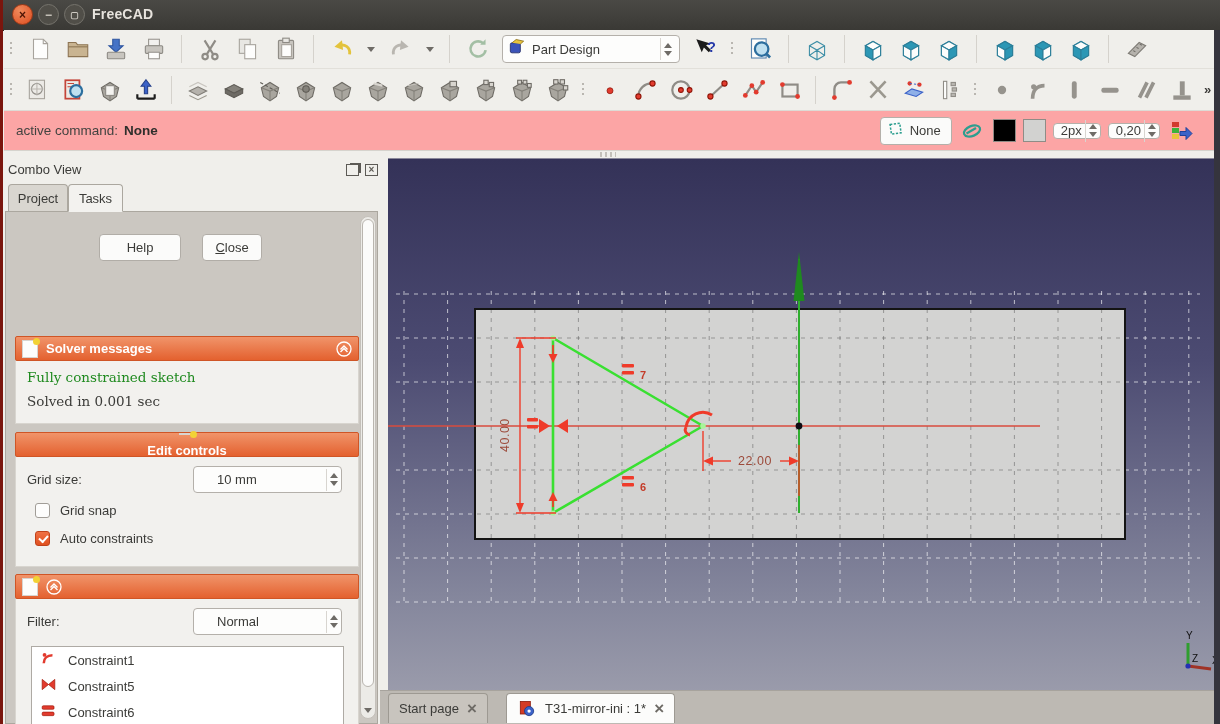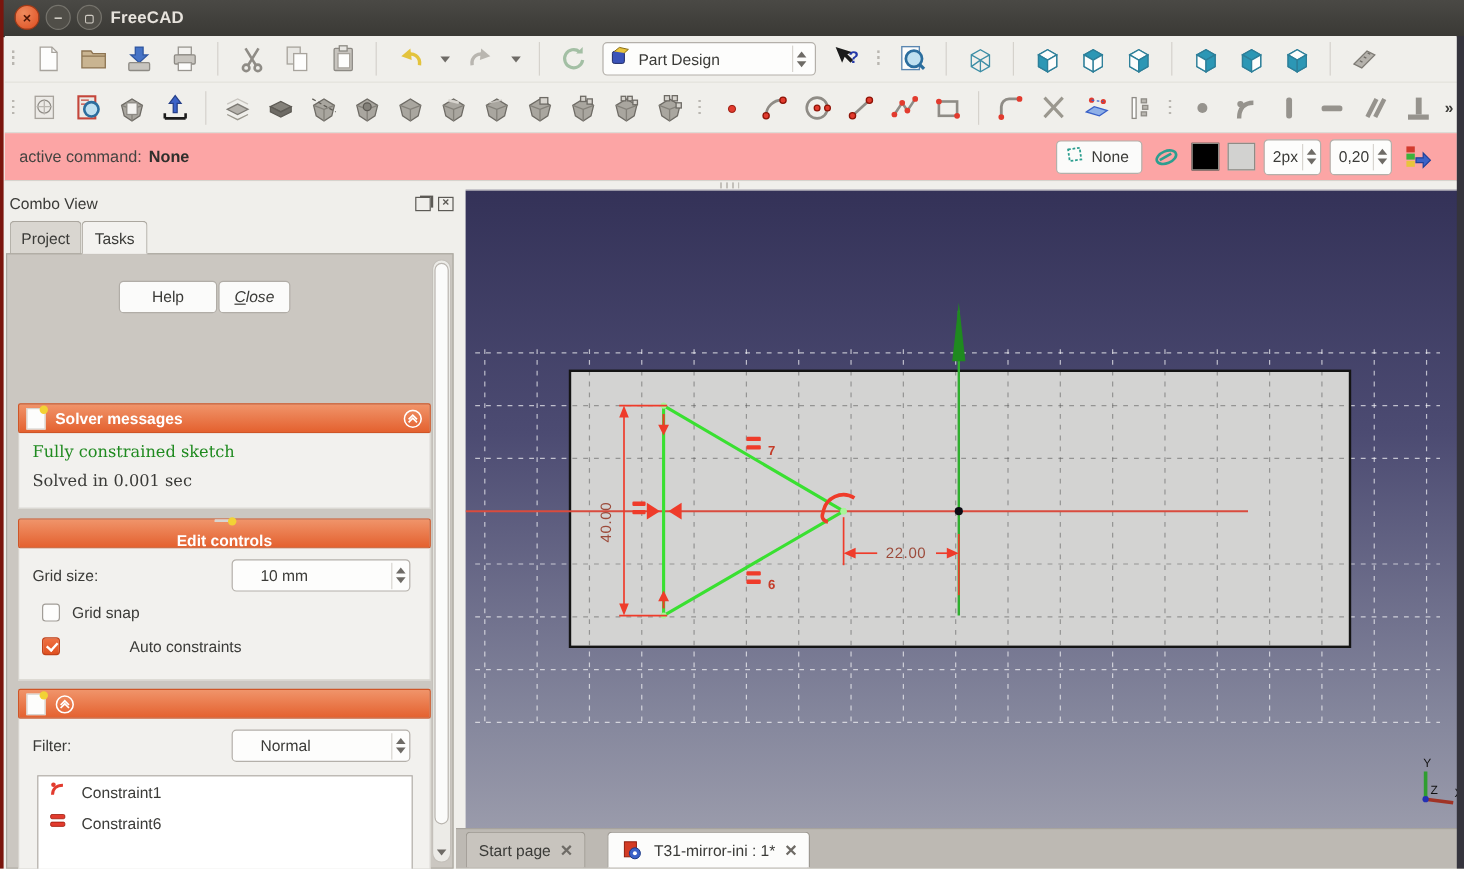--- a/index.html
+++ b/index.html
@@ -40,37 +40,37 @@
   
   #cmdbar{left:4px;top:111px;width:1210px;height:40px;background:#fca5a5;border-bottom:1px solid #d6d3cd;
     display:flex;align-items:center;box-sizing:border-box;padding:0 12px;}
   #cmd-label{font-size:13.5px;color:#434340;}
   #cmd-value{font-size:13.5px;color:#2f2f2c;font-weight:bold;margin-left:6px;}
   #cmd-right{margin-left:auto;display:flex;align-items:center;gap:7px;margin-right:8px;}
   #none-button{height:26px;background:#fbfbfa;border:1px solid #b4b0aa;border-radius:4px;
     display:flex;align-items:center;gap:5px;padding:0 10px 0 6px;font-size:13px;color:#3b3b38;}
   .swatch{width:23px;height:23px;border:1px solid #8f8c86;box-sizing:border-box;}
   #swatch-black{background:#000;} #swatch-gray{background:#d2d2d0;}
-  .spinbox{height:30px;background:#fdfdfc;border:1px solid #b4b0aa;border-radius:4px;
+  .spinbox{height:16px;background:#fdfdfc;border:1px solid #b4b0aa;border-radius:4px;
     display:flex;align-items:center;box-sizing:border-box;}
   .spinbox .val{font-size:13px;color:#3b3b38;padding:0 3px 0 7px;}
   
   #panel{left:3px;top:151px;width:377px;height:573px;background:#f0efeb;}
   #panel-title{left:5px;top:11px;font-size:13px;color:#3b3b38;}
   .panelico{top:13px;width:13px;height:12px;box-sizing:border-box;}
   #panel-float{left:343px;border:1px solid #5c5a55;box-shadow:3px -2px 0 -1px #5c5a55;}
   #panel-close{left:362px;border:1px solid #5c5a55;color:#5c5a55;font-size:10px;line-height:9px;text-align:center;font-weight:bold;}
   .tab{top:33px;height:28px;border:1px solid #aba79f;border-bottom:none;border-radius:4px 4px 0 0;
     font-size:13px;color:#3b3b38;display:flex;align-items:center;justify-content:center;box-sizing:border-box;}
   #tab-project{left:5px;width:60px;background:#d9d6d0;}
   #tab-tasks{left:65px;width:55px;background:#f3f2ef;border-bottom:1px solid #f3f2ef;z-index:2;}
   #panel-body{left:2px;top:60px;width:373px;height:513px;background:#cbc7c1;border:1px solid #aba79f;box-sizing:border-box;}
   .pbtn{top:22px;height:27px;background:#fbfbfa;border:1px solid #b1ada7;border-radius:4px;
     font-size:13px;color:#3b3b38;display:flex;align-items:center;justify-content:center;box-sizing:border-box;}
-  #help-button{left:93px;width:82px;} #close-button{left:176px;width:60px;font-style:italic;}
+  #help-button{left:93px;width:82px;} #close-button{left:196px;width:60px;}
   .sect-head{left:9px;width:344px;height:25px;border-radius:2px;display:flex;align-items:center;
     background:linear-gradient(#f0946a,#e4612f);border:1px solid #cf5526;box-sizing:border-box;padding:0 6px;gap:8px;}
   .sect-title{color:#fff;font-weight:bold;font-size:13px;flex:1;}
   .noteico{width:14px;height:16px;background:#fdfdfc;border:1px solid #d8d5d0;position:relative;}
   .noteico::after{content:"";position:absolute;right:-3px;top:-3px;width:7px;height:7px;border-radius:50%;background:#f2d235;}
   .collapse{width:16px;height:16px;}
   .sect-body{left:9px;width:344px;background:#f2f1ee;border:1px solid #d8d5cf;border-top:none;box-sizing:border-box;}
   #solver-head{top:124px;} #solver-body{top:149px;height:63px;}
   #solver-status{left:11px;top:8px;font-family:"DejaVu Serif",serif;font-size:13.5px;color:#1f8a1f;position:absolute;}
   #solver-detail{left:11px;top:32px;font-family:"DejaVu Serif",serif;font-size:13.5px;color:#3b3b38;position:absolute;}
@@ -610,21 +610,21 @@
       <div class="combo" style="left:177px;top:9px;width:149px;">
         <span class="lbl">10 mm</span>
         <span class="spincol">
             <span class="tri-up"></span>
             <span class="tri-dn"></span>
           </span>
       </div>
       <span class="checkbox cb-off" style="left:19px;top:46px;"></span>
       <span class="form-label" style="left:44px;top:46px;">Grid snap</span>
       <span class="checkbox cb-on" style="left:19px;top:74px;"></span>
-      <span class="form-label" style="left:44px;top:74px;margin-left:48px;">Auto constraints</span>
+      <span class="form-label" style="left:44px;top:74px;">Auto constraints</span>
     </div>
 
     <div class="abs sect-head" id="constraints-head">
       <span class="noteico"></span>
       <span class="collapse"><svg width="16" height="16" viewBox="0 0 16 16">
             <circle cx="8" cy="8" r="7" fill="none" stroke="#fff" stroke-width="1.3"></circle>
             <path d="M4.5 8.5L8 5l3.5 3.5M4.5 11L8 7.5 11.5 11" fill="none" stroke="#fff" stroke-width="1.4"></path>
           </svg></span>
     </div>
     <div class="abs sect-body" id="constraints-body">
@@ -636,20 +636,26 @@
             <span class="tri-dn"></span>
           </span>
       </div>
       <div id="constraint-list">
           <div class="citem">
             <span><svg width="19" height="19" viewBox="0 0 24 24">
                 <path d="M6 18c0-6 4-10 11-10" fill="none" stroke="#e23b2e" stroke-width="3.2"></path>
                 <circle cx="7" cy="7.5" r="2.4" fill="#e23b2e"></circle>
               </svg></span>
             <span class="clabel">Constraint1</span>
+          </div>
+          <div class="citem">
+            <span><svg width="19" height="19" viewBox="0 0 24 24">
+                <path d="M4 5.5v13l8-6.5zM20 5.5v13l-8-6.5z" fill="#e23b2e" stroke="#9b1607" stroke-width="0.8"></path>
+              </svg></span>
+            <span class="clabel">Constraint5</span>
           </div>
           <div class="citem">
             <span><svg width="19" height="19" viewBox="0 0 24 24">
                 <rect x="4" y="6" width="15" height="4.5" rx="1.5" fill="#e23b2e" stroke="#9b1607" stroke-width="0.8"></rect>
                 <rect x="4" y="14" width="15" height="4.5" rx="1.5" fill="#e23b2e" stroke="#9b1607" stroke-width="0.8"></rect>
               </svg></span>
             <span class="clabel">Constraint6</span>
           </div>
         </div>
     </div>

